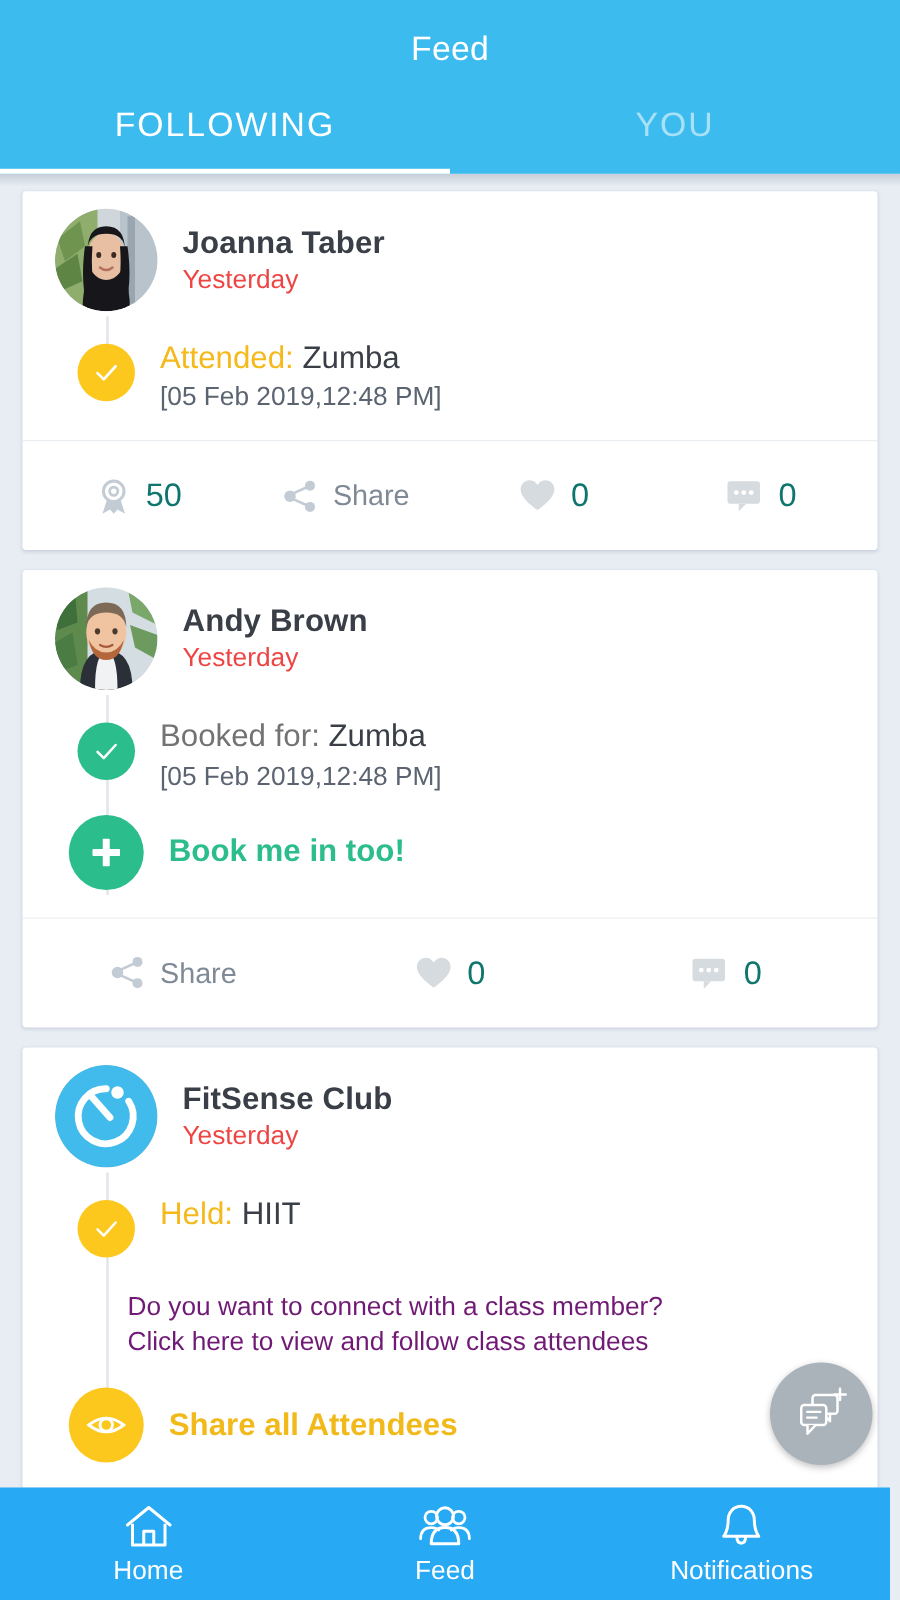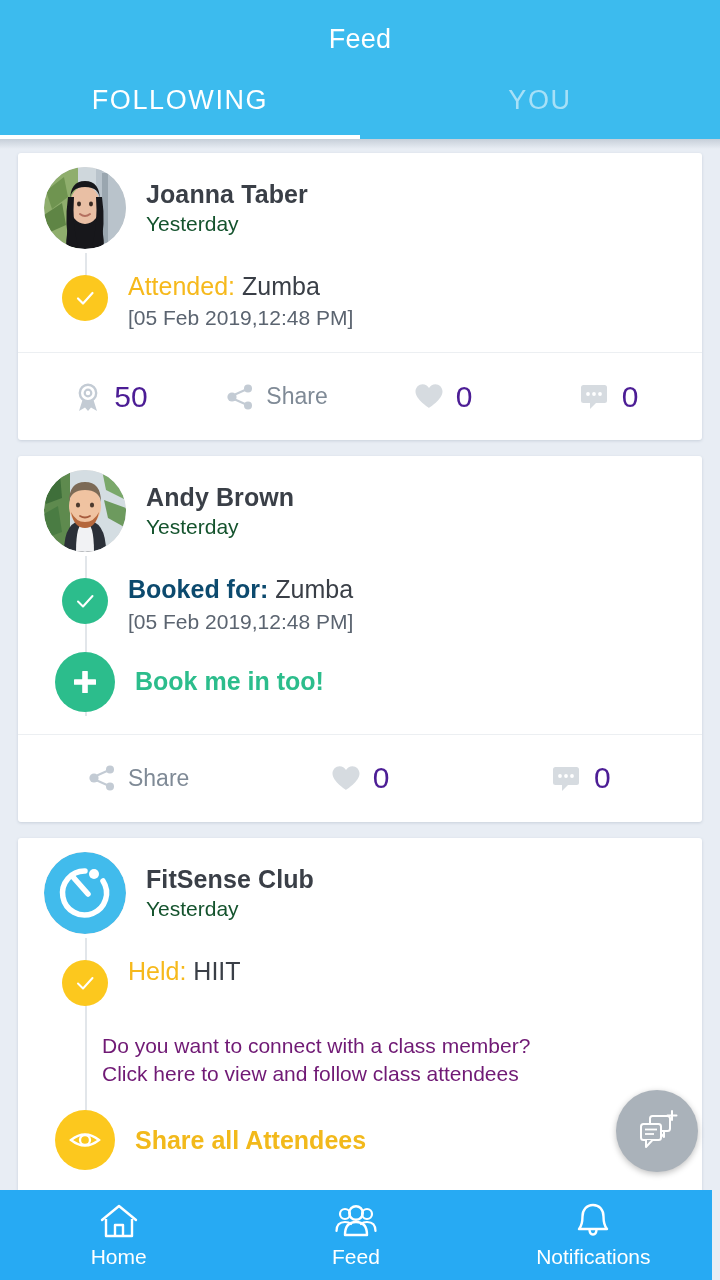--- a/index.html
+++ b/index.html
@@ -124,21 +124,21 @@
 
   .names { display: flex; flex-direction: column; gap: 3px; }
   .author {
     font-size: 25px;
     font-weight: bold;
     color: #3a3f47;
     letter-spacing: 0.1px;
   }
   .when {
     font-size: 21px;
-    color: #14532d;
+    color: #ef4444;
     font-weight: 400;
   }
 
   
   .status-row {
     display: flex;
     align-items: flex-start;
     gap: 20px;
     margin-top: 20px;
     position: relative;
@@ -158,21 +158,21 @@
   .status-dot.green  { background: #2cbd8c; }
   .status-dot svg { width: 24px; height: 24px; }
 
   .status-text { padding-top: 2px; }
   .status-line1 {
     font-size: 25px;
     color: #3a3f47;
     line-height: 1.25;
   }
   .status-line1 .label-yellow { color: #f6b91c; margin-top: 45px; }
-  .status-line1 .label-green  { color: #0c4a6e; font-weight: bold; }
+  .status-line1 .label-green  { color: #737373; }
   .status-line2 {
     font-size: 21px;
     color: #5b6470;
     margin-top: 4px;
   }
 
   
   .cta-row {
     display: flex;
     align-items: center;
@@ -223,22 +223,22 @@
     align-items: center;
     justify-content: center;
     gap: 12px;
   }
   .action svg { flex: none; }
   .action-label {
     font-size: 23px;
     color: #7f8a96;
   }
   .action-count {
-    font-size: 30px;
-    color: #4c1d95;
+    font-size: 26px;
+    color: #0f766e;
   }
 
   
   .fab {
     position: absolute;
     right: 22px;
     bottom: 108px;
     width: 82px; height: 82px;
     border-radius: 50%;
     background: #aab2ba;

